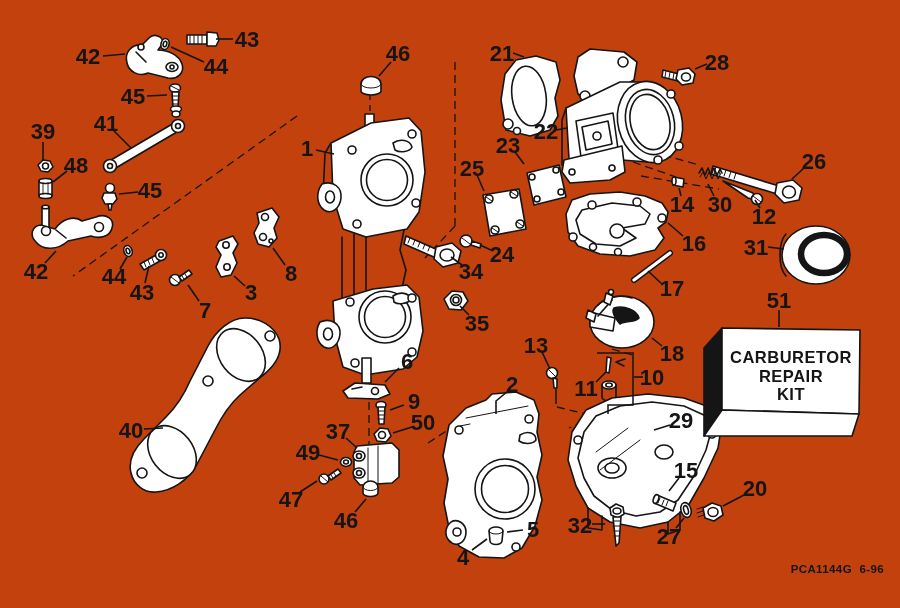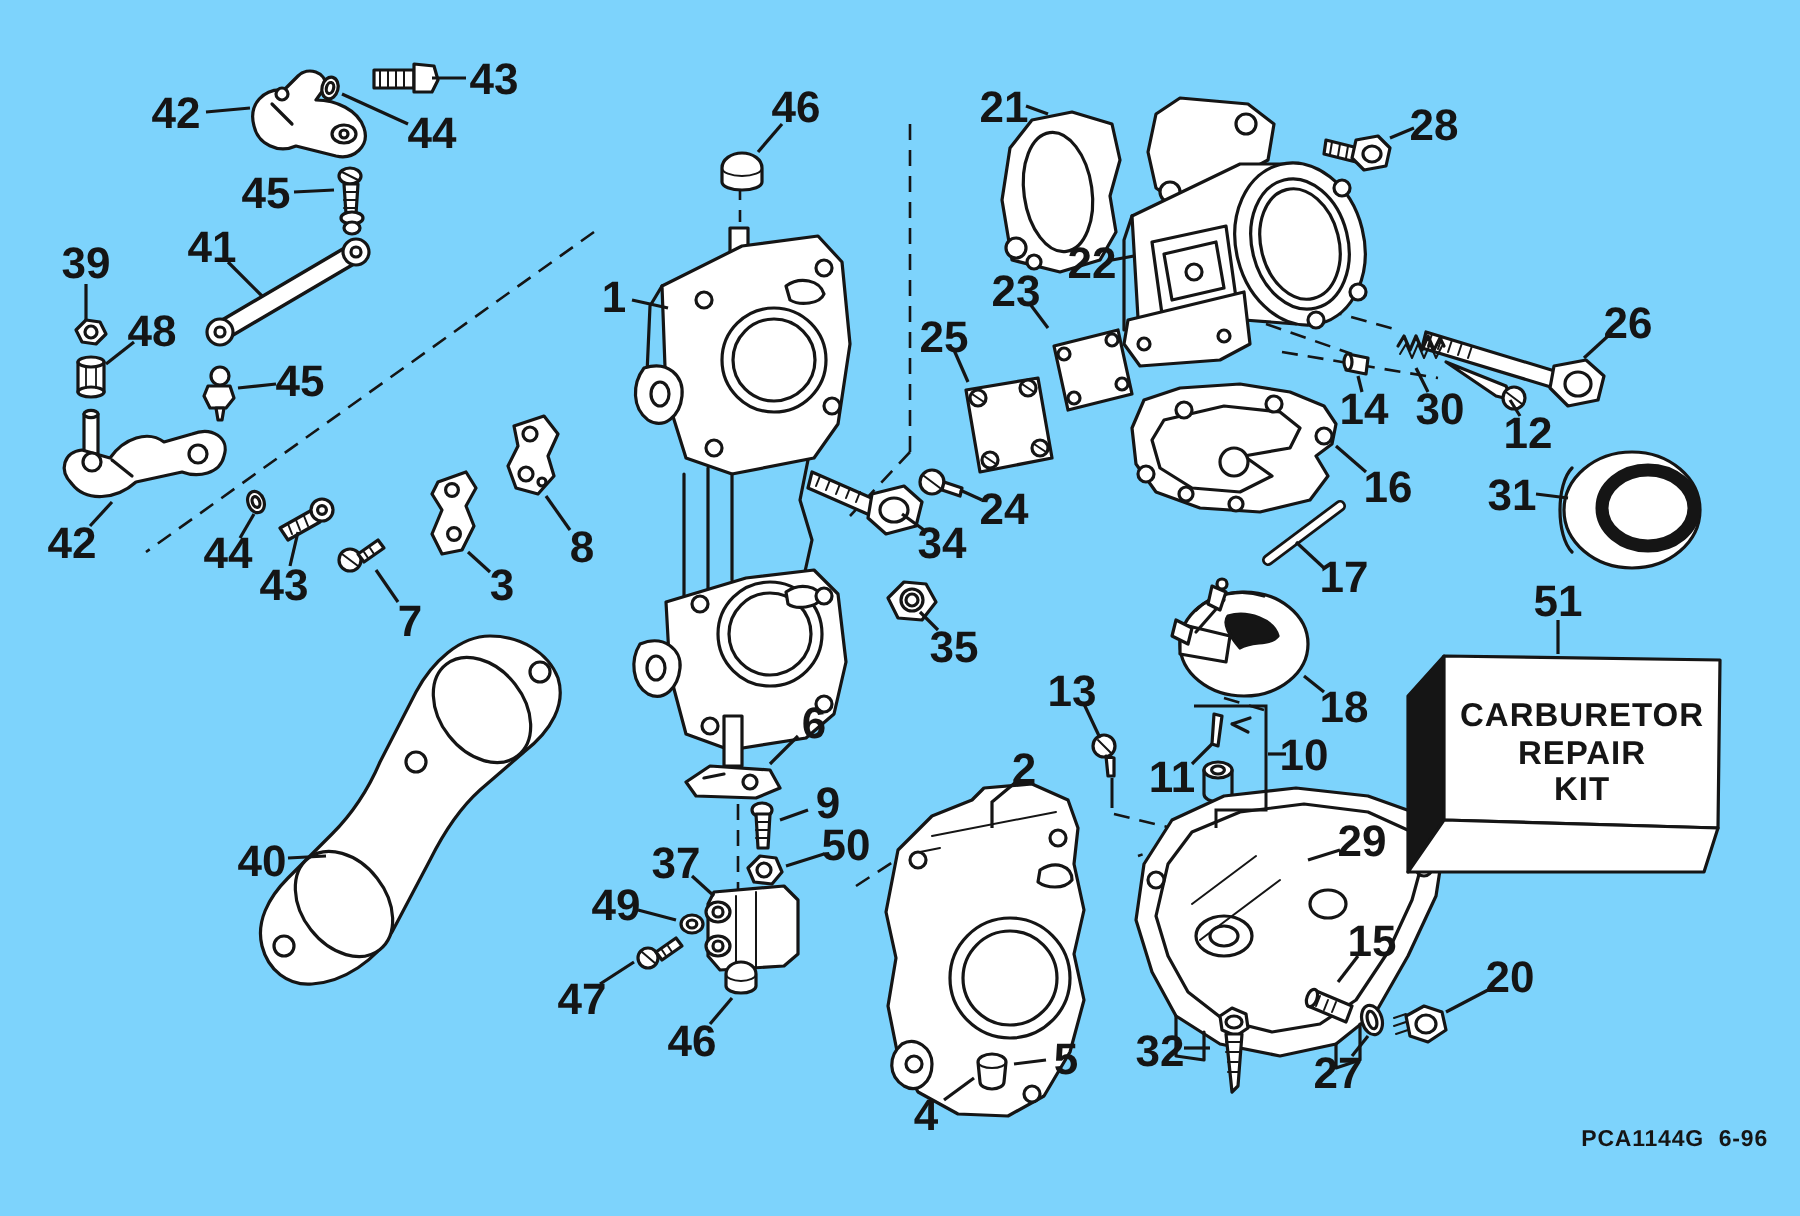--- a/index.html
+++ b/index.html
@@ -1,16 +1,16 @@
 <!DOCTYPE html>
 <html><head>
 <meta charset="utf-8">
 <style>
   html,body{margin:0;padding:0;background:#fff;}
-  .stage{position:relative;width:900px;height:608px;background:#7dd3fc;overflow:hidden;
+  .stage{position:relative;width:900px;height:608px;background:#c2410c;overflow:hidden;
          font-family:"Liberation Sans",sans-serif;}
   svg text{font-family:"Liberation Sans","DejaVu Sans",sans-serif;fill:#151515;}
   .callout-label{font-weight:bold;font-size:22px;}
   .kit-text{font-weight:bold;font-size:16.5px;letter-spacing:.5px;}
   .footer-text{font-weight:bold;font-size:11.5px;letter-spacing:.4px;}
 </style>
 </head>
 <body>
 
 <div class="stage">

